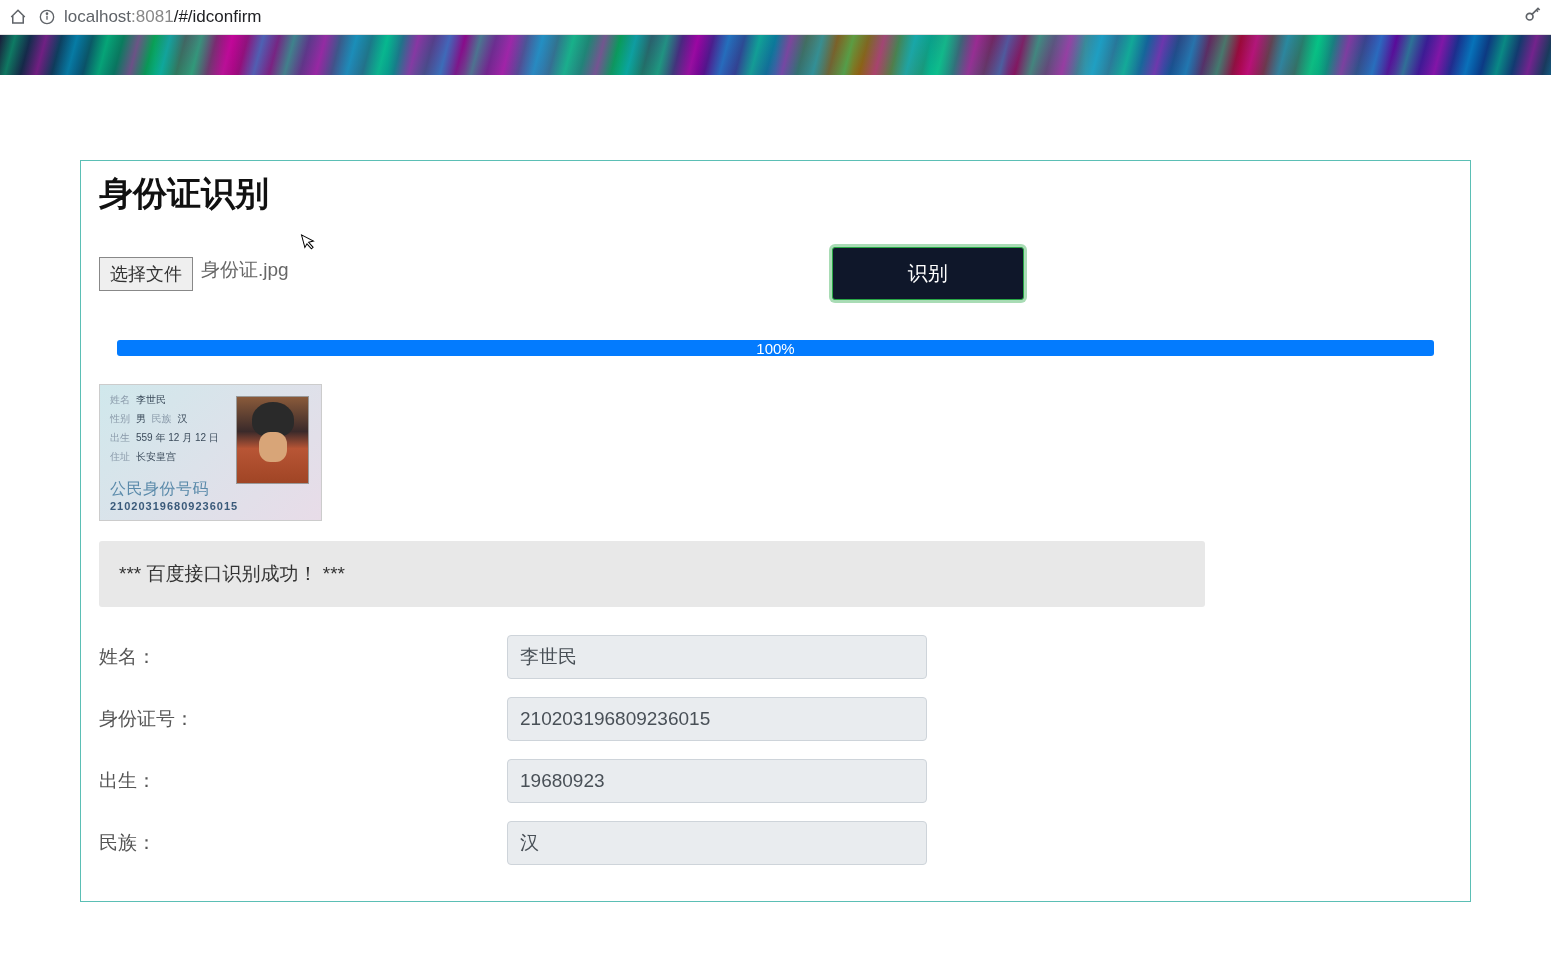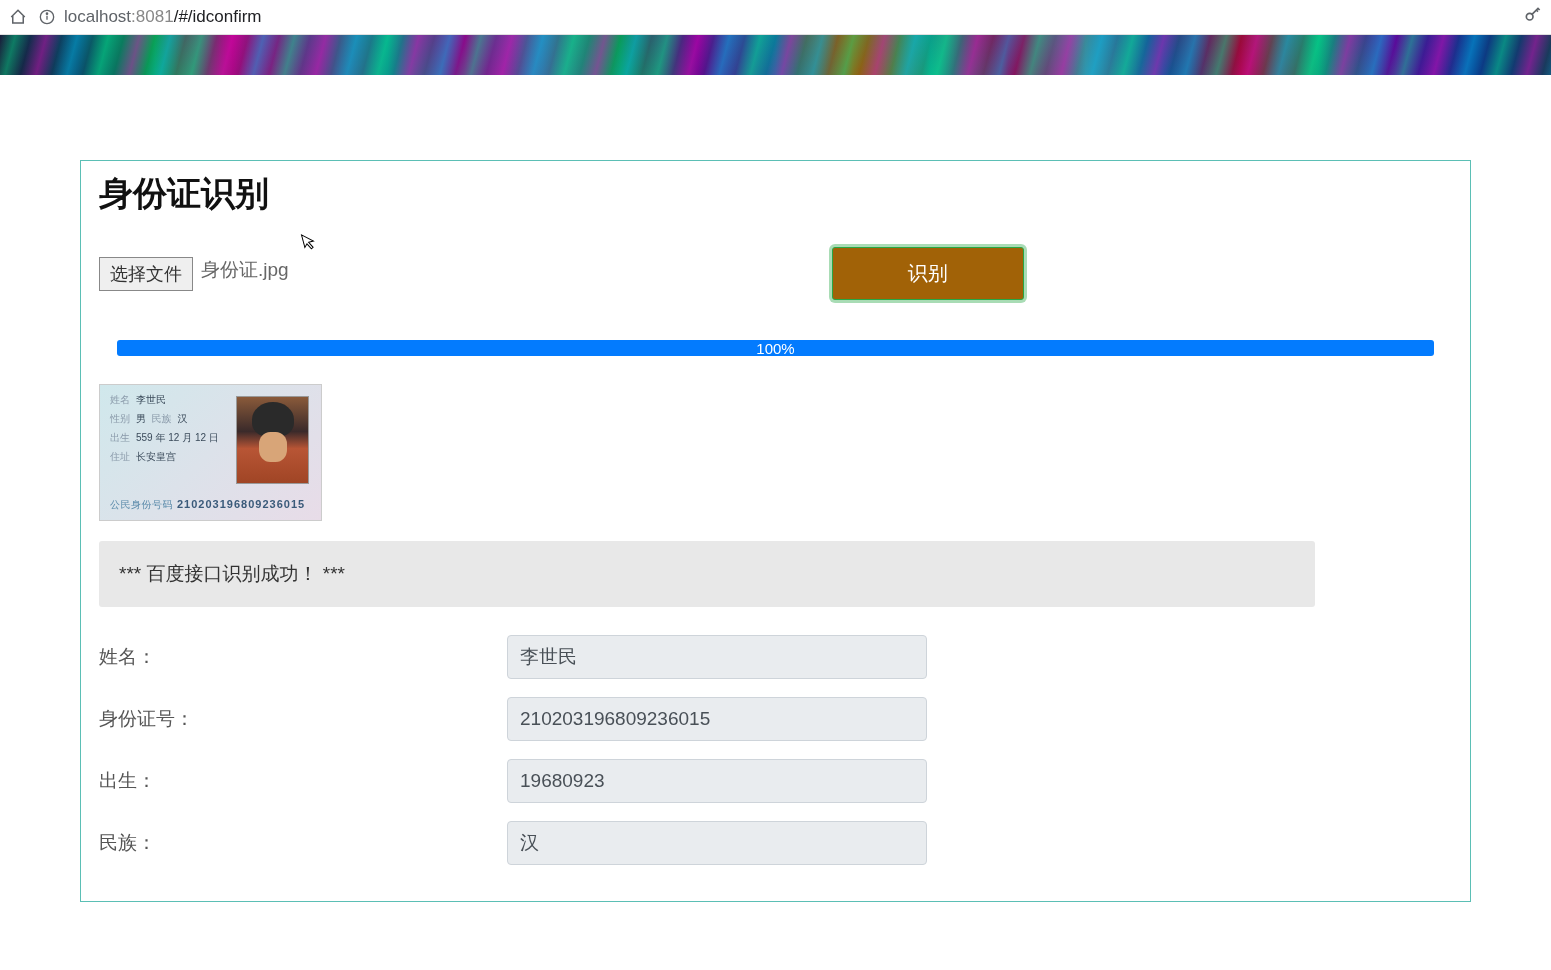--- a/index.html
+++ b/index.html
@@ -100,21 +100,21 @@
       cursor: pointer;
       color: #333;
     }
     .file-name {
       margin-left: 8px;
       font-size: 19px;
       color: #666;
     }
     .recognize-btn {
       margin-left: 543px;
-      background: #a16207;
+      background: #0f172a;
       border: 1px solid #28a745;
       color: #fff;
       font-size: 20px;
       padding: 12px 75px;
       cursor: pointer;
       box-shadow: 0 0 0 3px rgba(40,167,69,0.4);
       border-radius: 3px;
     }
     .progress-wrap {
       margin: 0 18px 28px 18px;
@@ -176,29 +176,29 @@
     .id-line .lbl { color: #8a9aaa; margin-right: 6px; }
     .id-line .val { color: #3a4a5a; }
     .id-number-line {
       position: absolute;
       bottom: 8px;
       left: 10px;
       font-size: 11px;
       color: #3a5a7a;
       letter-spacing: 0.5px;
     }
-    .id-number-line .lbl { color: #5a8aaa; margin-right: 4px; font-size: 10px;}
+    .id-number-line .lbl { color: #5a8aaa; margin-right: 4px; font-size: 16px;}
     .status-box {
       background: #e8e8e8;
       padding: 20px 20px;
       font-size: 19px;
       color: #333;
       border-radius: 3px;
       margin-bottom: 28px;
-      width: 1216px;
+      width: 1106px;
     }
     .form-row {
       display: flex;
       align-items: center;
       margin-bottom: 18px;
     }
     .form-label {
       width: 408px;
       font-size: 19px;
       color: #555;

